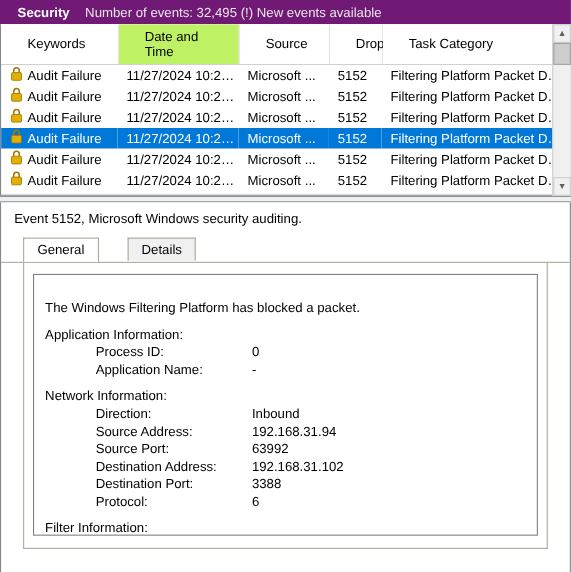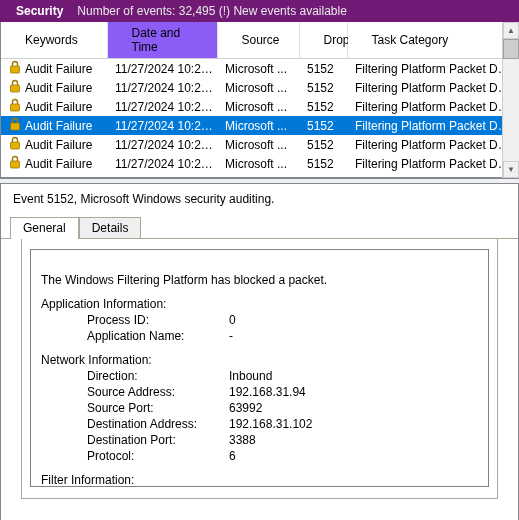--- a/index.html
+++ b/index.html
@@ -41,21 +41,21 @@
     text-align: left;
     font-weight: normal;
     padding: 4px 24px;
     background: #fff;
     border-right: 1px solid #e0e0e0;
     border-bottom: 1px solid #d0d0d0;
     position: relative;
     height: 24px;
   }
   table.events th.sorted {
-    background: #8b5cf6;
+    background: #bef264;
     margin-left: 32px;
   }
   table.events td {
     padding: 1px 4px 1px 8px;
     height: 19px;
     white-space: nowrap;
     overflow: hidden;
     text-overflow: ellipsis;
     vertical-align: middle;
   }
@@ -82,24 +82,25 @@
     border-top: none;
     height: 337px;
     overflow: hidden;
   }
   .detail-header {
     padding: 8px 12px 10px 12px;
     font-size: 12px;
   }
   .tabs {
     display: flex;
-    align-items: center;
-    padding-left: 9px;
+    align-items: flex-start;
+    padding-left: 20px;
     border-bottom: 1px solid #aca899;
     height: 23px;
+    gap: 26px;
   }
   .tab {
     padding: 3px 12px;
     border: 1px solid #aca899;
     border-bottom: none;
     margin-right: 0px;
     font-size: 12px;
     position: relative;
     background: #f0f0f0;
   }

